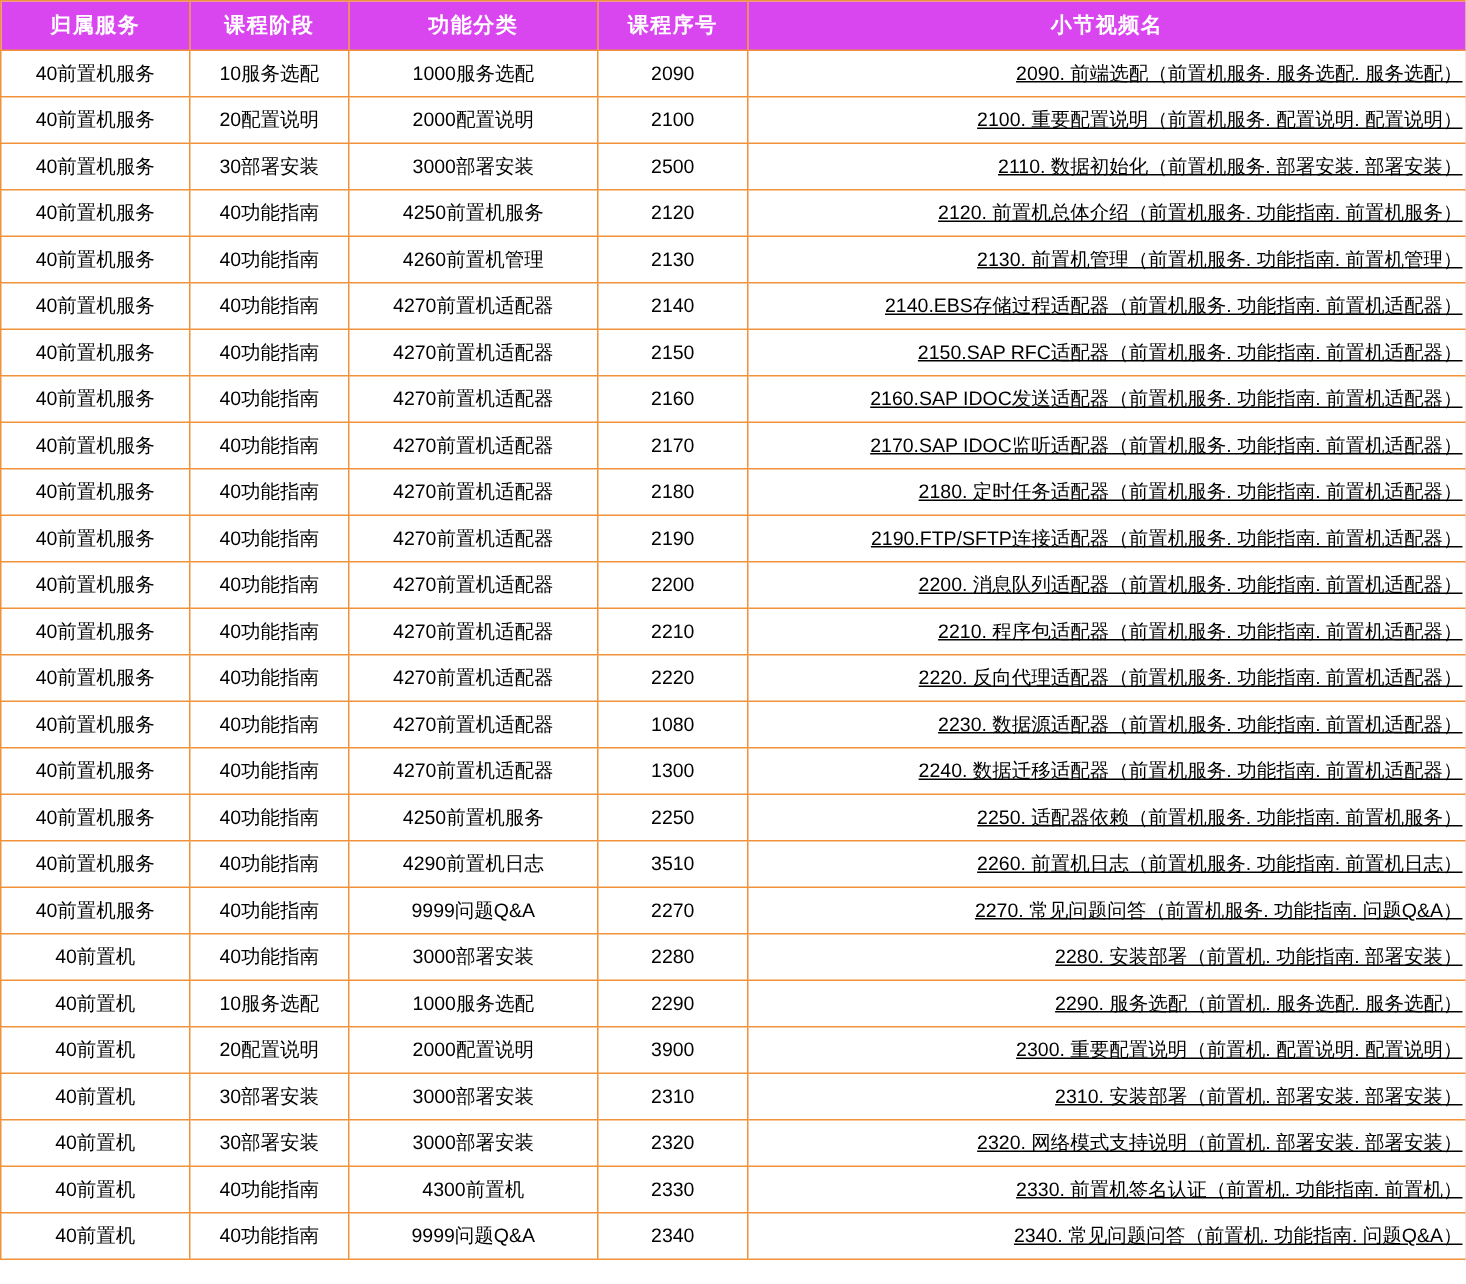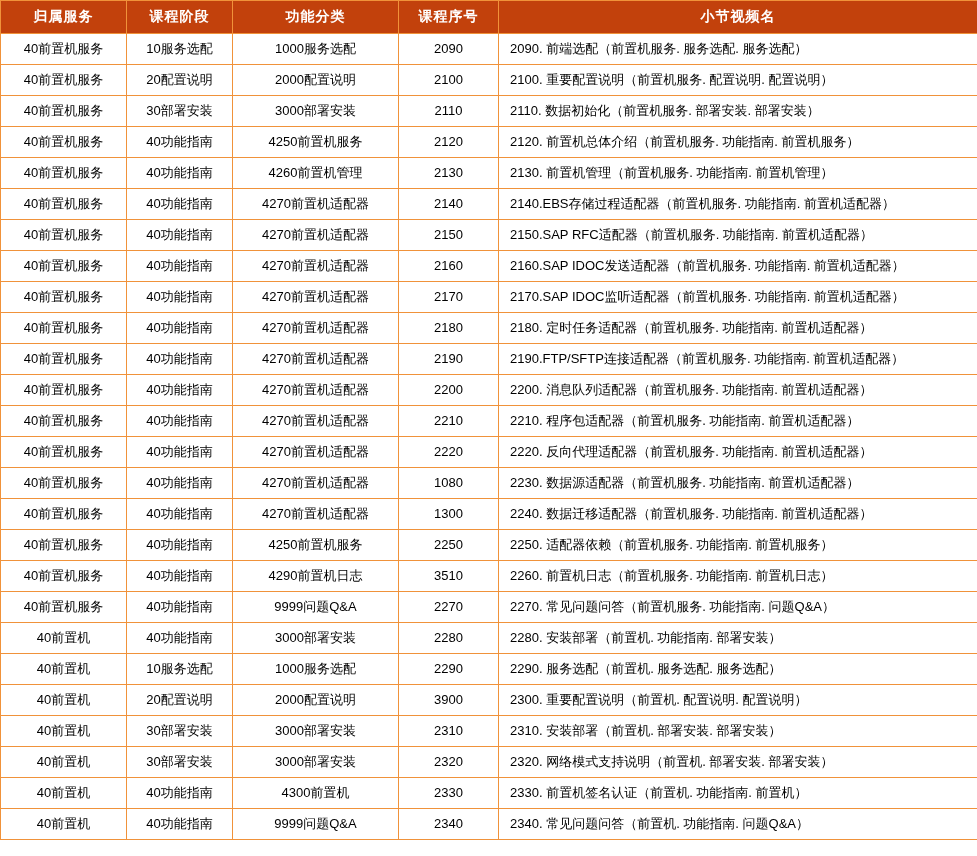--- a/index.html
+++ b/index.html
@@ -19,42 +19,43 @@
     table-layout: fixed;
     width: 977px;
   }
   table.course-table col.c0 { width: 126px; }
   table.course-table col.c1 { width: 106px; }
   table.course-table col.c2 { width: 166px; }
   table.course-table col.c3 { width: 100px; }
   table.course-table col.c4 { width: 479px; }
 
   table.course-table thead th {
-    background: #c2410c;
+    background: #d946ef;
     color: #ffffff;
     font-size: 14px;
     font-weight: bold;
     letter-spacing: 1px;
     height: 30px;
     border: 1px solid #F0923A;
     text-align: center;
     vertical-align: middle;
   }
   table.course-table tbody td {
     border: 1px solid #F0923A;
     font-size: 13px;
     text-align: center;
     vertical-align: middle;
     padding: 4px 2px;
     line-height: 1.35;
     height: 22px;
   }
   table.course-table tbody td.name-cell {
-    text-align: left;
+    text-align: right;
     padding-left: 11px;
+    text-decoration: underline;
   }
   tr.tall td { height: 56px; }
 </style>
 </head>
 <body>
 
 <table class="course-table">
   <colgroup>
     <col class="c0">
       <col class="c1">
@@ -83,21 +84,21 @@
         <td>40前置机服务</td>
         <td>20配置说明</td>
         <td>2000配置说明</td>
         <td>2100</td>
         <td class="name-cell">2100. 重要配置说明（前置机服务. 配置说明. 配置说明）</td>
       </tr>
       <tr>
         <td>40前置机服务</td>
         <td>30部署安装</td>
         <td>3000部署安装</td>
-        <td>2110</td>
+        <td>2500</td>
         <td class="name-cell">2110. 数据初始化（前置机服务. 部署安装. 部署安装）</td>
       </tr>
       <tr>
         <td>40前置机服务</td>
         <td>40功能指南</td>
         <td>4250前置机服务</td>
         <td>2120</td>
         <td class="name-cell">2120. 前置机总体介绍（前置机服务. 功能指南. 前置机服务）</td>
       </tr>
       <tr>

